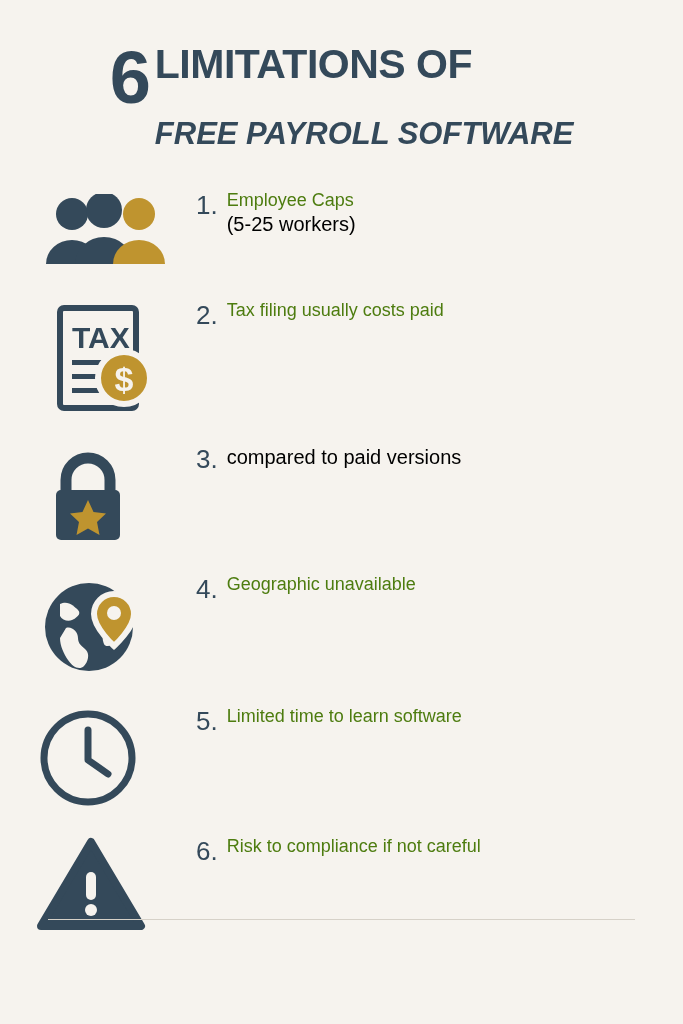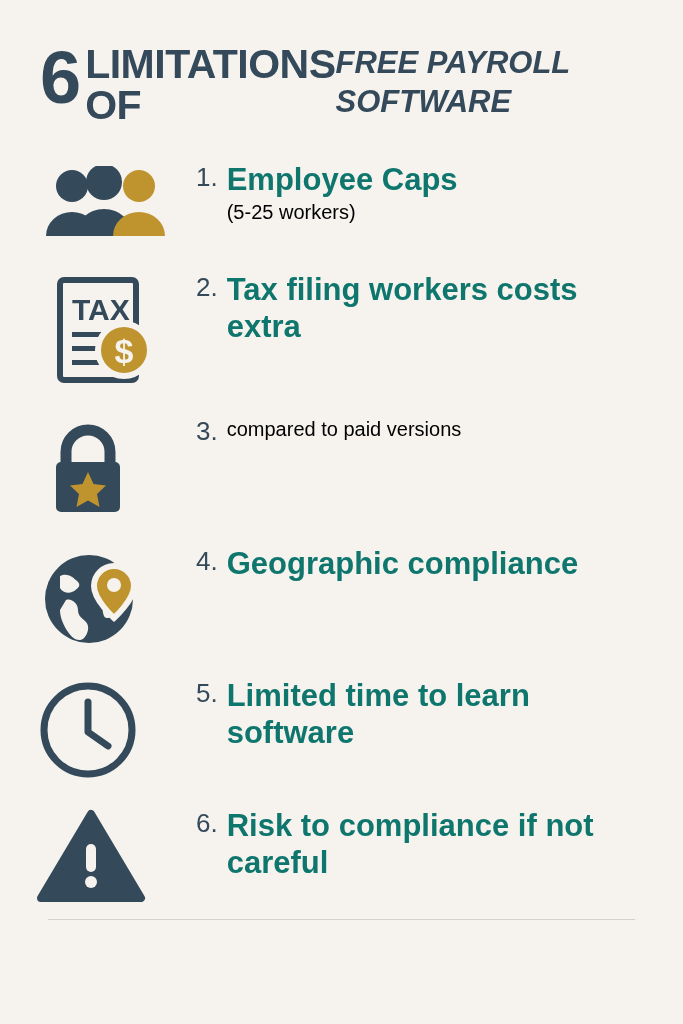--- a/index.html
+++ b/index.html
@@ -36,22 +36,23 @@
     font-size: 74px;
     font-weight: bold;
     line-height: 0.86;
     color: #34495a;
     letter-spacing: -2px;
     margin-right: 6px;
     margin-top: 2px;
   }
   .title-lines {
     display: flex;
-    flex-direction: row;
+    flex-direction: column;
     justify-content: flex-end;
+    gap: 30px;
   }
   .title-line1 {
     font-size: 41px;
     font-weight: bold;
     letter-spacing: -0.5px;
     line-height: 1.0;
     color: #34495a;
   }
   .title-line2 {
     font-size: 31px;
@@ -91,23 +92,23 @@
     font-weight: normal;
     color: #34495a;
     margin-right: 9px;
     line-height: 1.18;
     white-space: nowrap;
   }
   .txt {
     line-height: 1.18;
   }
   .primary {
-    font-size: 31px;
-    font-weight: bold;
-    color: #0f766e;
+    font-size: 18px;
+    font-weight: normal;
+    color: #4d7c0f;
     display: block;
   }
   .secondary {
     font-size: 20px;
     font-weight: normal;
     color: #000000;
     display: block;
     margin-top: 2px;
   }
 
@@ -171,21 +172,21 @@
           <rect x="36" y="58" width="52" height="5" fill="#34495a"></rect>
           <rect x="36" y="72" width="52" height="5" fill="#34495a"></rect>
           <rect x="36" y="86" width="36" height="5" fill="#34495a"></rect>
           <circle cx="88" cy="76" r="26" fill="#bf942f" stroke="#f6f3ee" stroke-width="6"></circle>
           <text x="88" y="89" text-anchor="middle" font-family="Liberation Sans, sans-serif" font-size="34" font-weight="bold" fill="#f6f3ee">$</text>
         </svg>
       </div>
       <div class="text-cell">
         <div class="num">2.</div>
         <div class="txt">
-          <span class="primary">Tax filing workers costs extra</span>
+          <span class="primary">Tax filing usually costs paid</span>
         </div>
       </div>
     </div>
 
     <div class="row row-3">
       <div class="icon-cell">
         <svg width="104" height="104" viewBox="0 0 104 104">
           <path d="M30 48 v-12 a22 22 0 0 1 44 0 v12" fill="none" stroke="#34495a" stroke-width="11"></path>
           <rect x="20" y="46" width="64" height="50" rx="5" fill="#34495a"></rect>
           <polygon points="52,56 57.5,68 70,69.5 61,78 63.5,91 52,84.5 40.5,91 43,78 34,69.5 46.5,68" fill="#bf942f"></polygon>
@@ -207,21 +208,21 @@
           <path d="M30 54 c6 -2 12 4 12 10 c0 6 4 8 8 12 c4 4 2 12 -2 16 c-5 5 -12 0 -16 -6 c-4 -6 -8 -14 -8 -22 z" fill="#f6f3ee"></path>
           <path d="M62 26 c6 0 12 4 14 10 c2 6 -6 6 -10 4 c-4 -2 -8 -8 -4 -14 z" fill="#f6f3ee"></path>
           <path d="M70 56 c6 -2 10 4 8 10 c-2 6 -8 8 -10 4 c-2 -4 -2 -12 2 -14 z" fill="#f6f3ee"></path>
           <path d="M78 20 c11 0 20 9 20 20 c0 14 -20 32 -20 32 s-20 -18 -20 -32 c0 -11 9 -20 20 -20 z" fill="#bf942f" stroke="#f6f3ee" stroke-width="6"></path>
           <circle cx="78" cy="39" r="7" fill="#f6f3ee"></circle>
         </svg>
       </div>
       <div class="text-cell">
         <div class="num">4.</div>
         <div class="txt">
-          <span class="primary">Geographic compliance</span>
+          <span class="primary">Geographic unavailable</span>
           <span class="secondary"></span>
         </div>
       </div>
     </div>
 
     <div class="row row-5">
       <div class="icon-cell">
         <svg width="104" height="104" viewBox="0 0 104 104">
           <circle cx="52" cy="52" r="44" fill="none" stroke="#34495a" stroke-width="7"></circle>
           <path d="M52 24 v30 l20 14" fill="none" stroke="#34495a" stroke-width="7" stroke-linecap="round" stroke-linejoin="round"></path>

